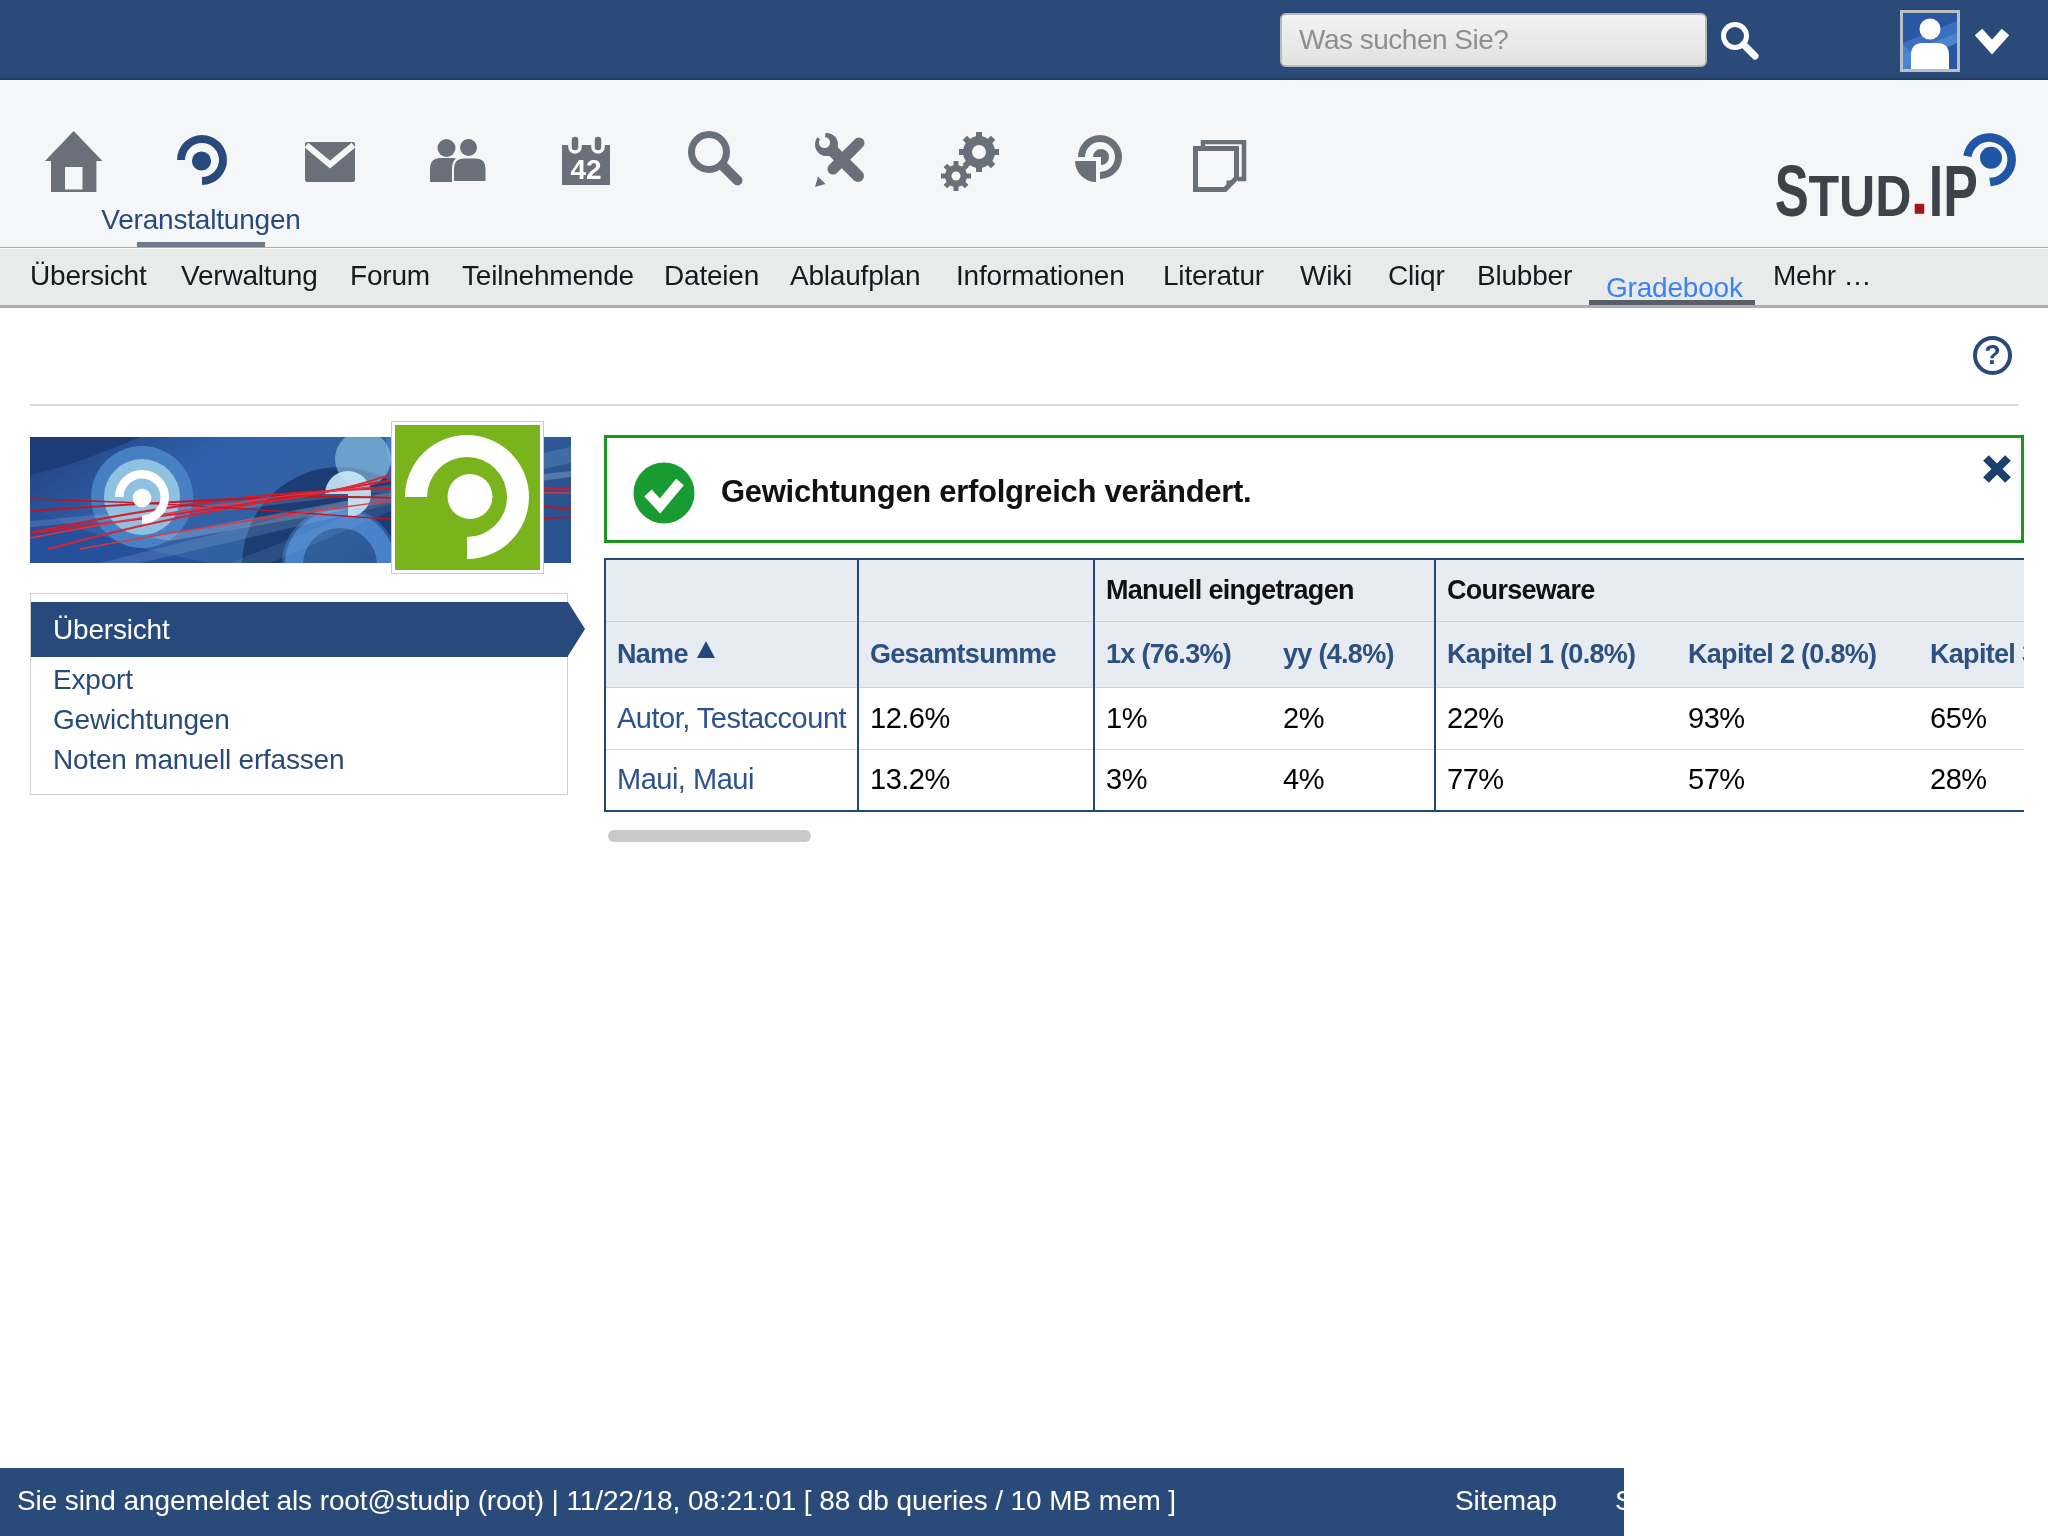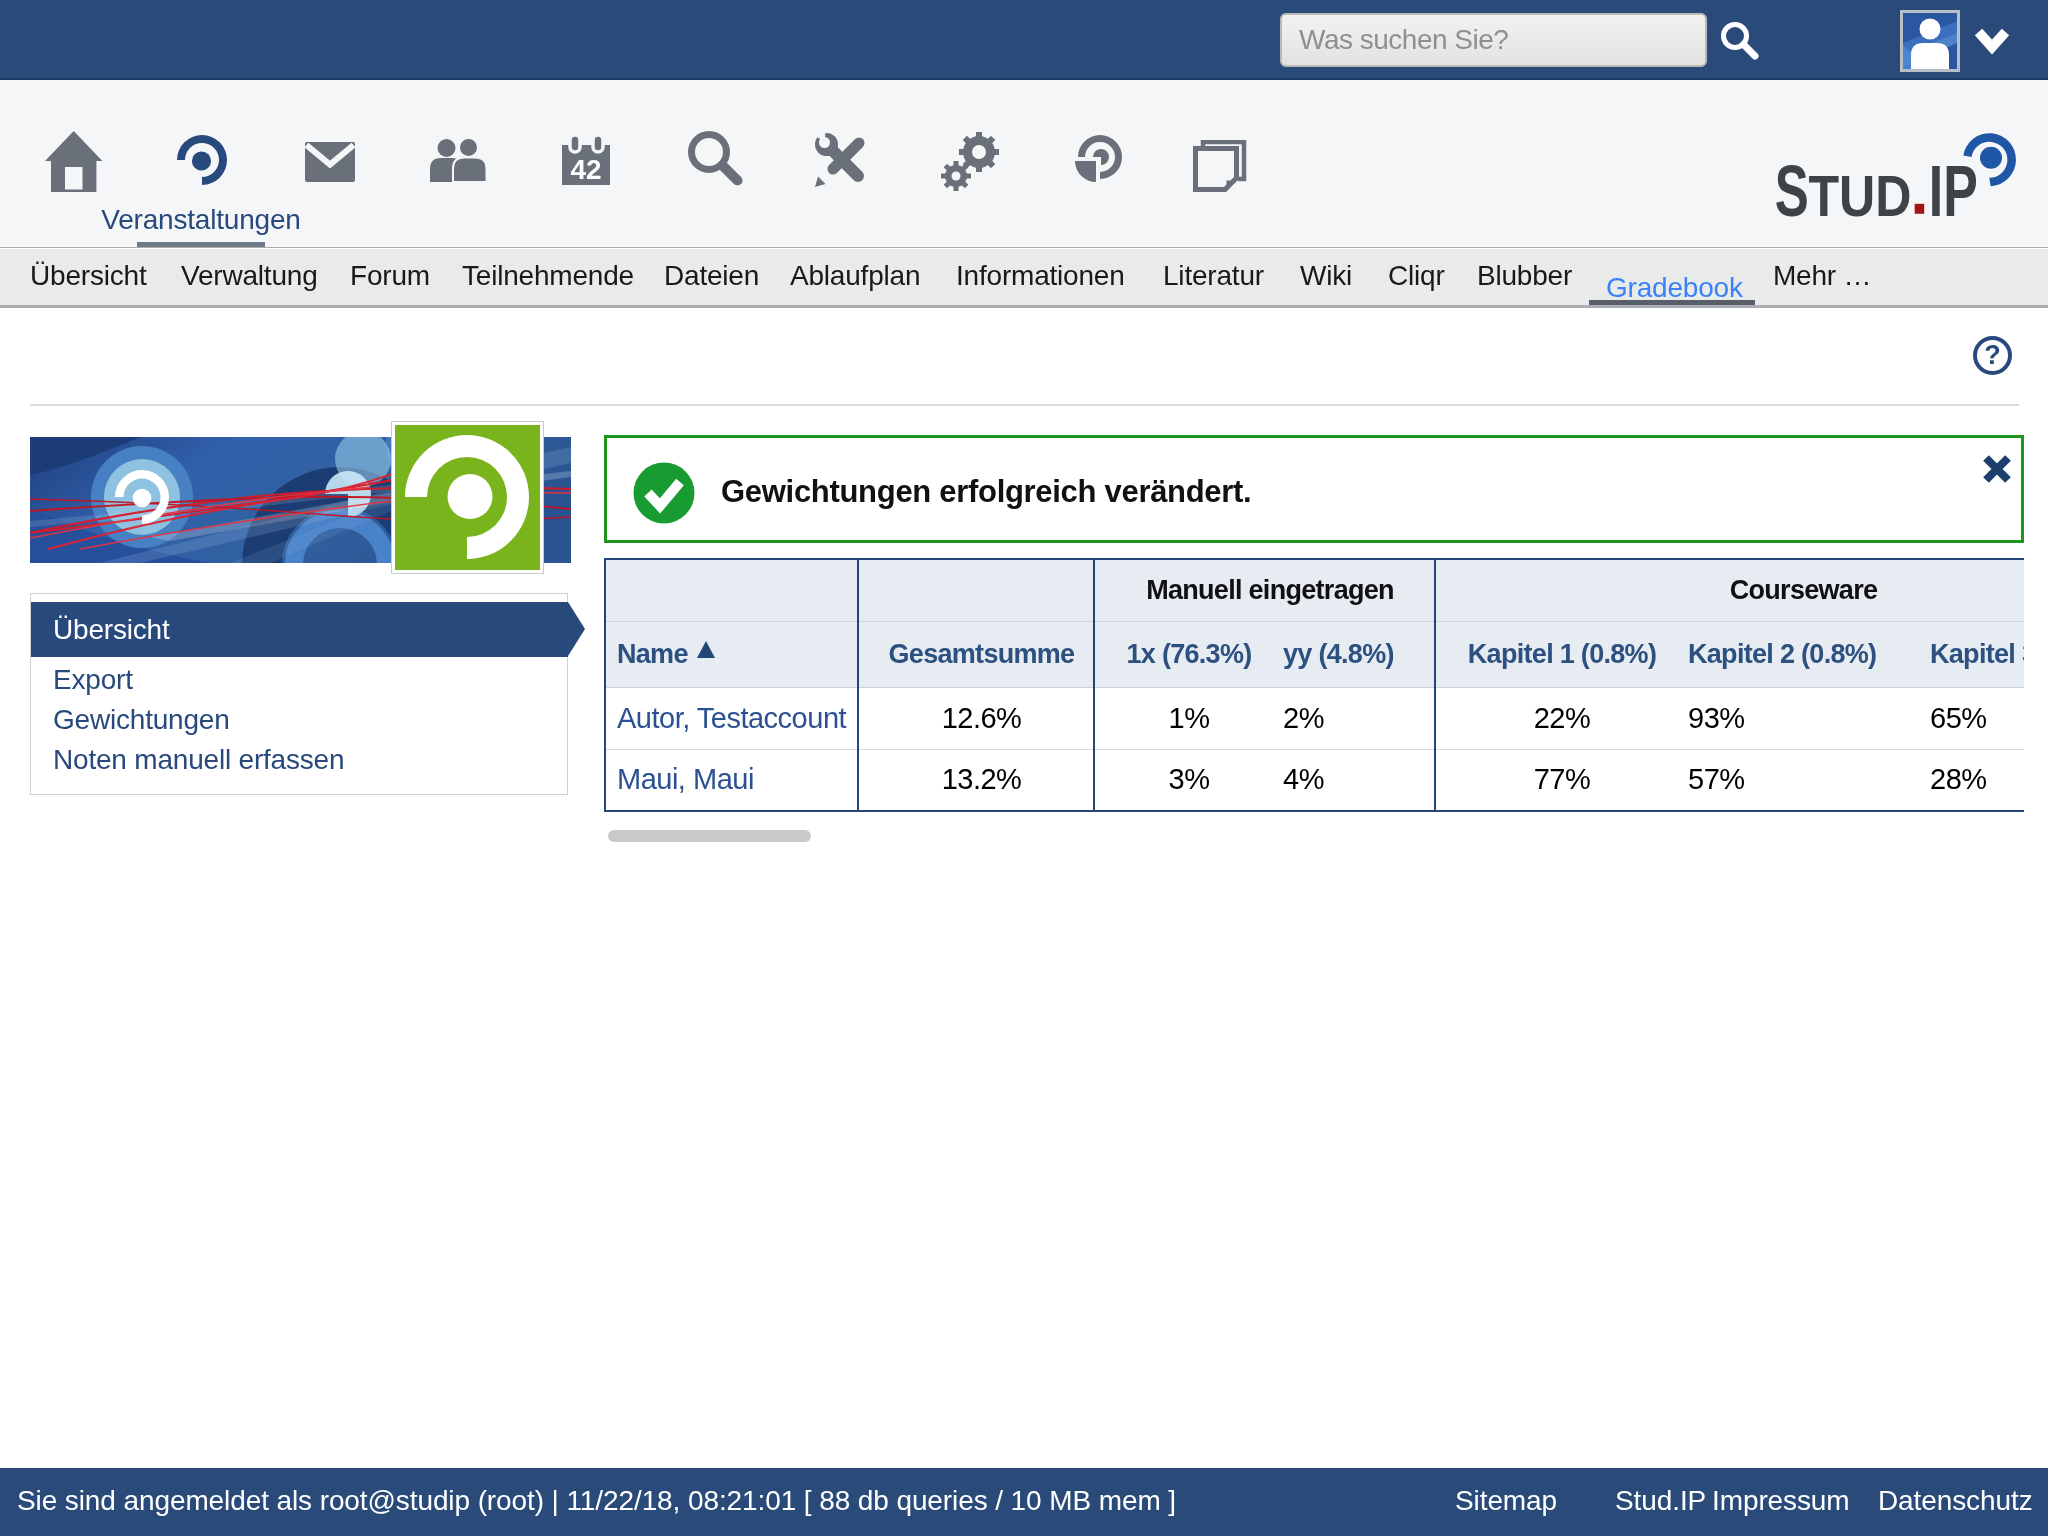--- a/index.html
+++ b/index.html
@@ -49,32 +49,32 @@
   #tablewrap { left:604px; top:558px; width:1420px; height:254px; overflow:hidden; }
   table { border-collapse:collapse; table-layout:fixed; width:1556px; }
   td, th { font-size:29px; letter-spacing:-0.5px; padding:0 0 0 11px; text-align:left; vertical-align:middle; overflow:hidden; white-space:nowrap; }
   tr.grp td, tr.hdr th { background:#e7ebf2; }
   tr.grp { height:62px; }
   tr.hdr { height:66px; }
   tr.r1  { height:62px; }
   tr.r2  { height:62px; }
   tr.grp td { font-weight:bold; font-size:27px; letter-spacing:-0.7px; color:#111111; }
   tr.hdr th { font-weight:bold; font-size:27px; letter-spacing:-0.7px; color:#2c507f; }
-  .bl { border-left:2px solid #24477a;text-align:center; }
+  .bl { border-left:2px solid #24477a; }
   table { border:2px solid #24477a; }
   tr.grp td { border-bottom:1px solid #ccd2dd; }
   tr.hdr th { border-bottom:1px solid #ccd2dd; }
   tr.r1 td { border-bottom:1px solid #d8dbe0; }
   td.num { color:#000000; }
   td.name { color:#2c5192; }
 
   #scrollbar { left:608px; top:830px; width:203px; height:12px; border-radius:6px; background:#c9c9c9; }
 
   
-  #footer { left:0; top:1468px; width:2048px; height:68px; background:#2a4b7a; color:#ffffff; font-size:28px; letter-spacing:-0.1px; }
+  #footer { left:0; top:1468px; width:1624px; height:68px; background:#2a4b7a; color:#ffffff; font-size:28px; letter-spacing:-0.1px; }
   #ftext { position:absolute; left:17px; top:17px; }
   .flink { position:absolute; top:17px; color:#ffffff; }
 </style>
 </head>
 <body>
 <div id="page">
 
   <div id="topbar" class="abs"></div>
   <div id="searchbox" class="abs">Was suchen Sie?</div>
   <svg class="abs" style="left:1720px; top:21px;" width="40" height="40" viewBox="0 0 40 40">

